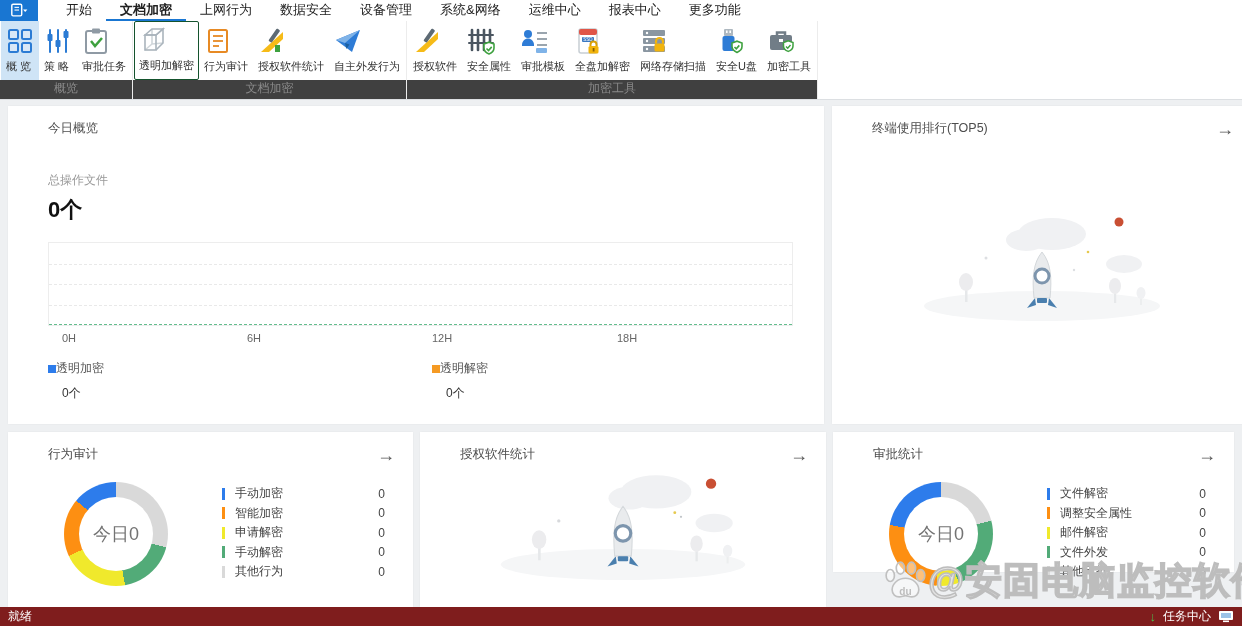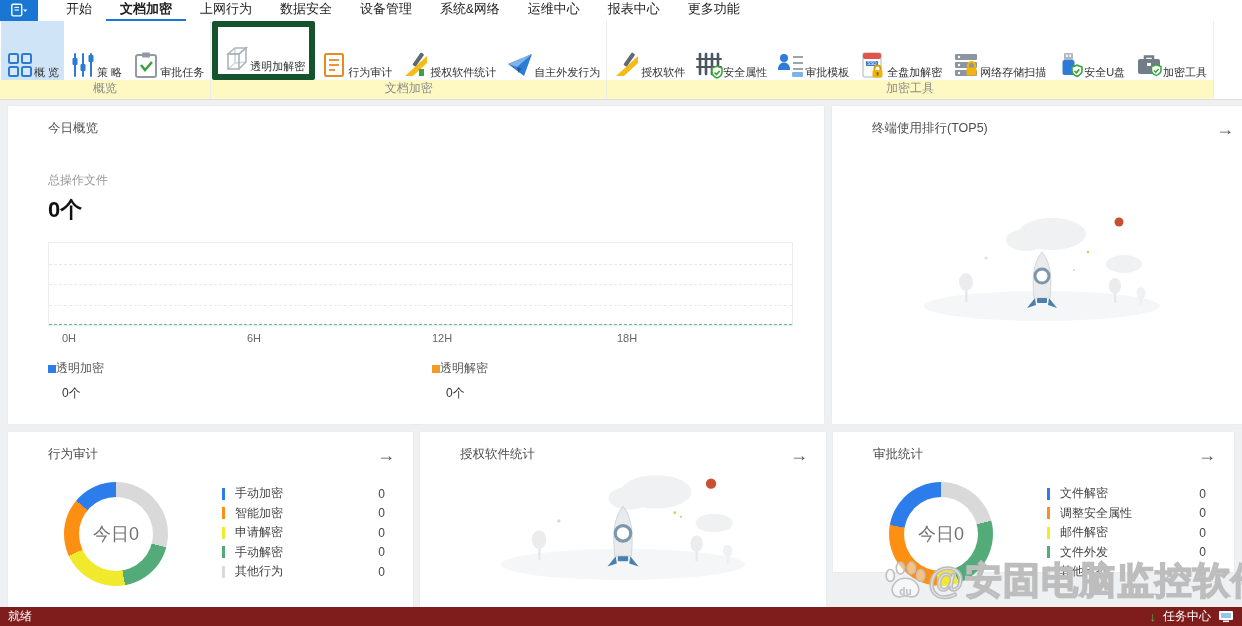--- a/index.html
+++ b/index.html
@@ -2,34 +2,34 @@
 <html><head>
 <meta charset="utf-8">
 <style>
   * { margin:0; padding:0; box-sizing:border-box; }
   html,body { width:1242px; height:626px; overflow:hidden; }
   body { font-family:"Liberation Sans","DejaVu Sans",sans-serif; background:#eef0f2; position:relative; font-size:12px; color:#333; }
 
   
   .menubar { height:21px; background:#fff; display:flex; align-items:stretch; }
   .logo { width:38px; background:#1976d2; display:flex; align-items:center; justify-content:center; gap:1px; cursor:pointer; }
-  .tabs { display:flex; margin-left:14px;font-family:Liberation Mono, monospace; }
+  .tabs { display:flex; margin-left:14px; }
   .tab { padding:0 14px; font-size:13px; line-height:20px; color:#222; cursor:pointer; white-space:nowrap; }
   .tab.active { border-bottom:2px solid #1976d2; font-weight:bold; }
 
   
   .ribbon { height:79px; background:#fff; border-bottom:1px solid #dcdfe2; display:flex; align-items:stretch; }
   .rgroup { display:flex; flex-direction:column; border-right:1px solid #ececec; }
   .rgroup-items { flex:1; display:flex; align-items:stretch; padding:0 1px; }
-  .rgroup-label { height:19px; text-align:center; font-size:12px; color:#8a8a8a; line-height:17px; background:#fef9c3; }
-  .ritem { display:flex; flex-direction:row; align-items:flex-end; padding:5px 5px 0 5px; cursor:pointer; position:relative; }
+  .rgroup-label { height:19px; text-align:center; font-size:12px; color:#8a8a8a; line-height:17px; background:#404040; }
+  .ritem { display:flex; flex-direction:column; align-items:flex-start; padding:5px 5px 0 5px; cursor:pointer; position:relative; }
   .ritem .ricon { height:30px; display:flex; align-items:center; justify-content:center; }
   .ritem .rlabel { font-size:11px; color:#333; margin-top:3px; white-space:nowrap; }
   .ritem.selected { background:#cfe4f6; }
-  .ritem.highlight { border:6px solid #14532d; border-radius:2px; padding:3px 4px 0 4px; }
+  .ritem.highlight { border:1px solid #14532d; border-radius:2px; padding:3px 4px 0 4px; }
 
   
   .main { position:absolute; left:0; top:100px; width:1242px; height:507px; background:#eef0f2; }
   .panel { position:absolute; background:#fff; box-shadow:0 0 2px rgba(0,0,0,0.05);padding-left:22px; }
   .p-today   { left:8px;   top:6px;   width:816px; height:318px; }
   .p-rank    { left:832px; top:6px;   width:420px; height:318px; }
   .p-behav   { left:8px;   top:332px; width:405px; height:175px; }
   .p-soft    { left:420px; top:332px; width:406px; height:175px; }
   .p-appr    { left:833px; top:332px; width:401px; height:140px; }
   .p-head { display:flex; justify-content:space-between; align-items:center; padding:14px 18px 0 18px; }

